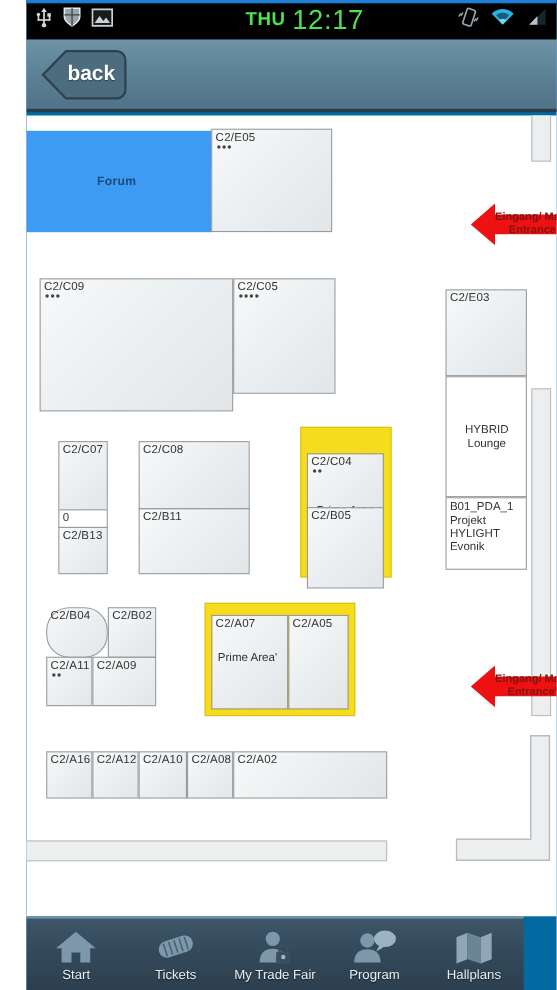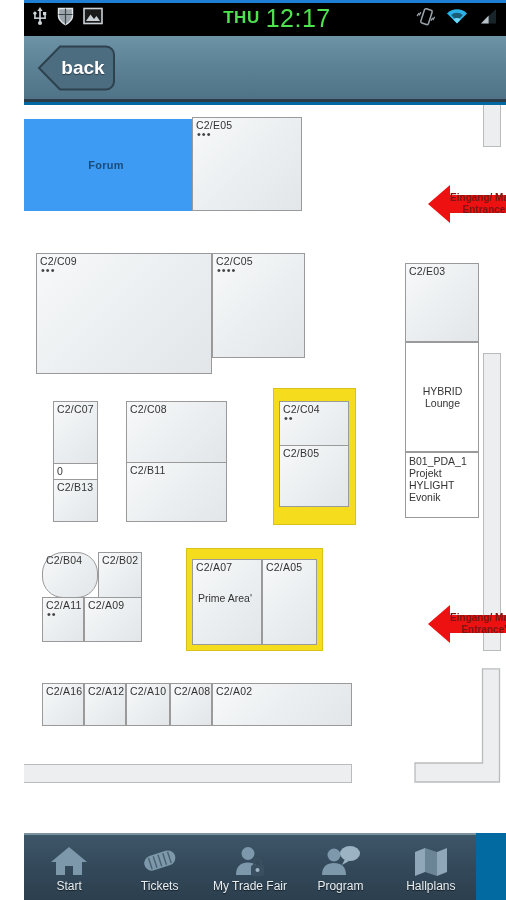--- a/index.html
+++ b/index.html
@@ -296,26 +296,26 @@
     </div>
 
     <div class="stand" style="left:102px; top:296px; width:101px; height:62px;">
       <span class="code">C2/C08</span>
     </div>
     <div class="stand" style="left:102px; top:357px; width:101px; height:60px;">
       <span class="code">C2/B11</span>
     </div>
 
     <div class="primeframe" style="left:249px; top:283px; width:83px; height:137px;"></div>
-    <div class="stand" style="left:255px; top:296px; width:70px; height:62px;">
+    <div class="stand" style="left:255px; top:307px; width:70px; height:62px;">
       <span class="code">C2/C04</span>
       <span class="dots">••</span>
       <span class="label-center" style="bottom:3px;">Prime Area</span>
     </div>
-    <div class="stand" style="left:255px; top:340px; width:70px; height:62px;">
+    <div class="stand" style="left:255px; top:356px; width:70px; height:74px;">
       <span class="code">C2/B05</span>
     </div>
 
     <div class="stand" style="left:18px; top:447px; width:56px; height:46px;border-radius:21px;">
       <span class="code">C2/B04</span>
     </div>
     <div class="stand" style="left:74px; top:447px; width:44px; height:46px;">
       <span class="code">C2/B02</span>
     </div>
     <div class="stand" style="left:18px; top:492px; width:42px; height:45px;">

